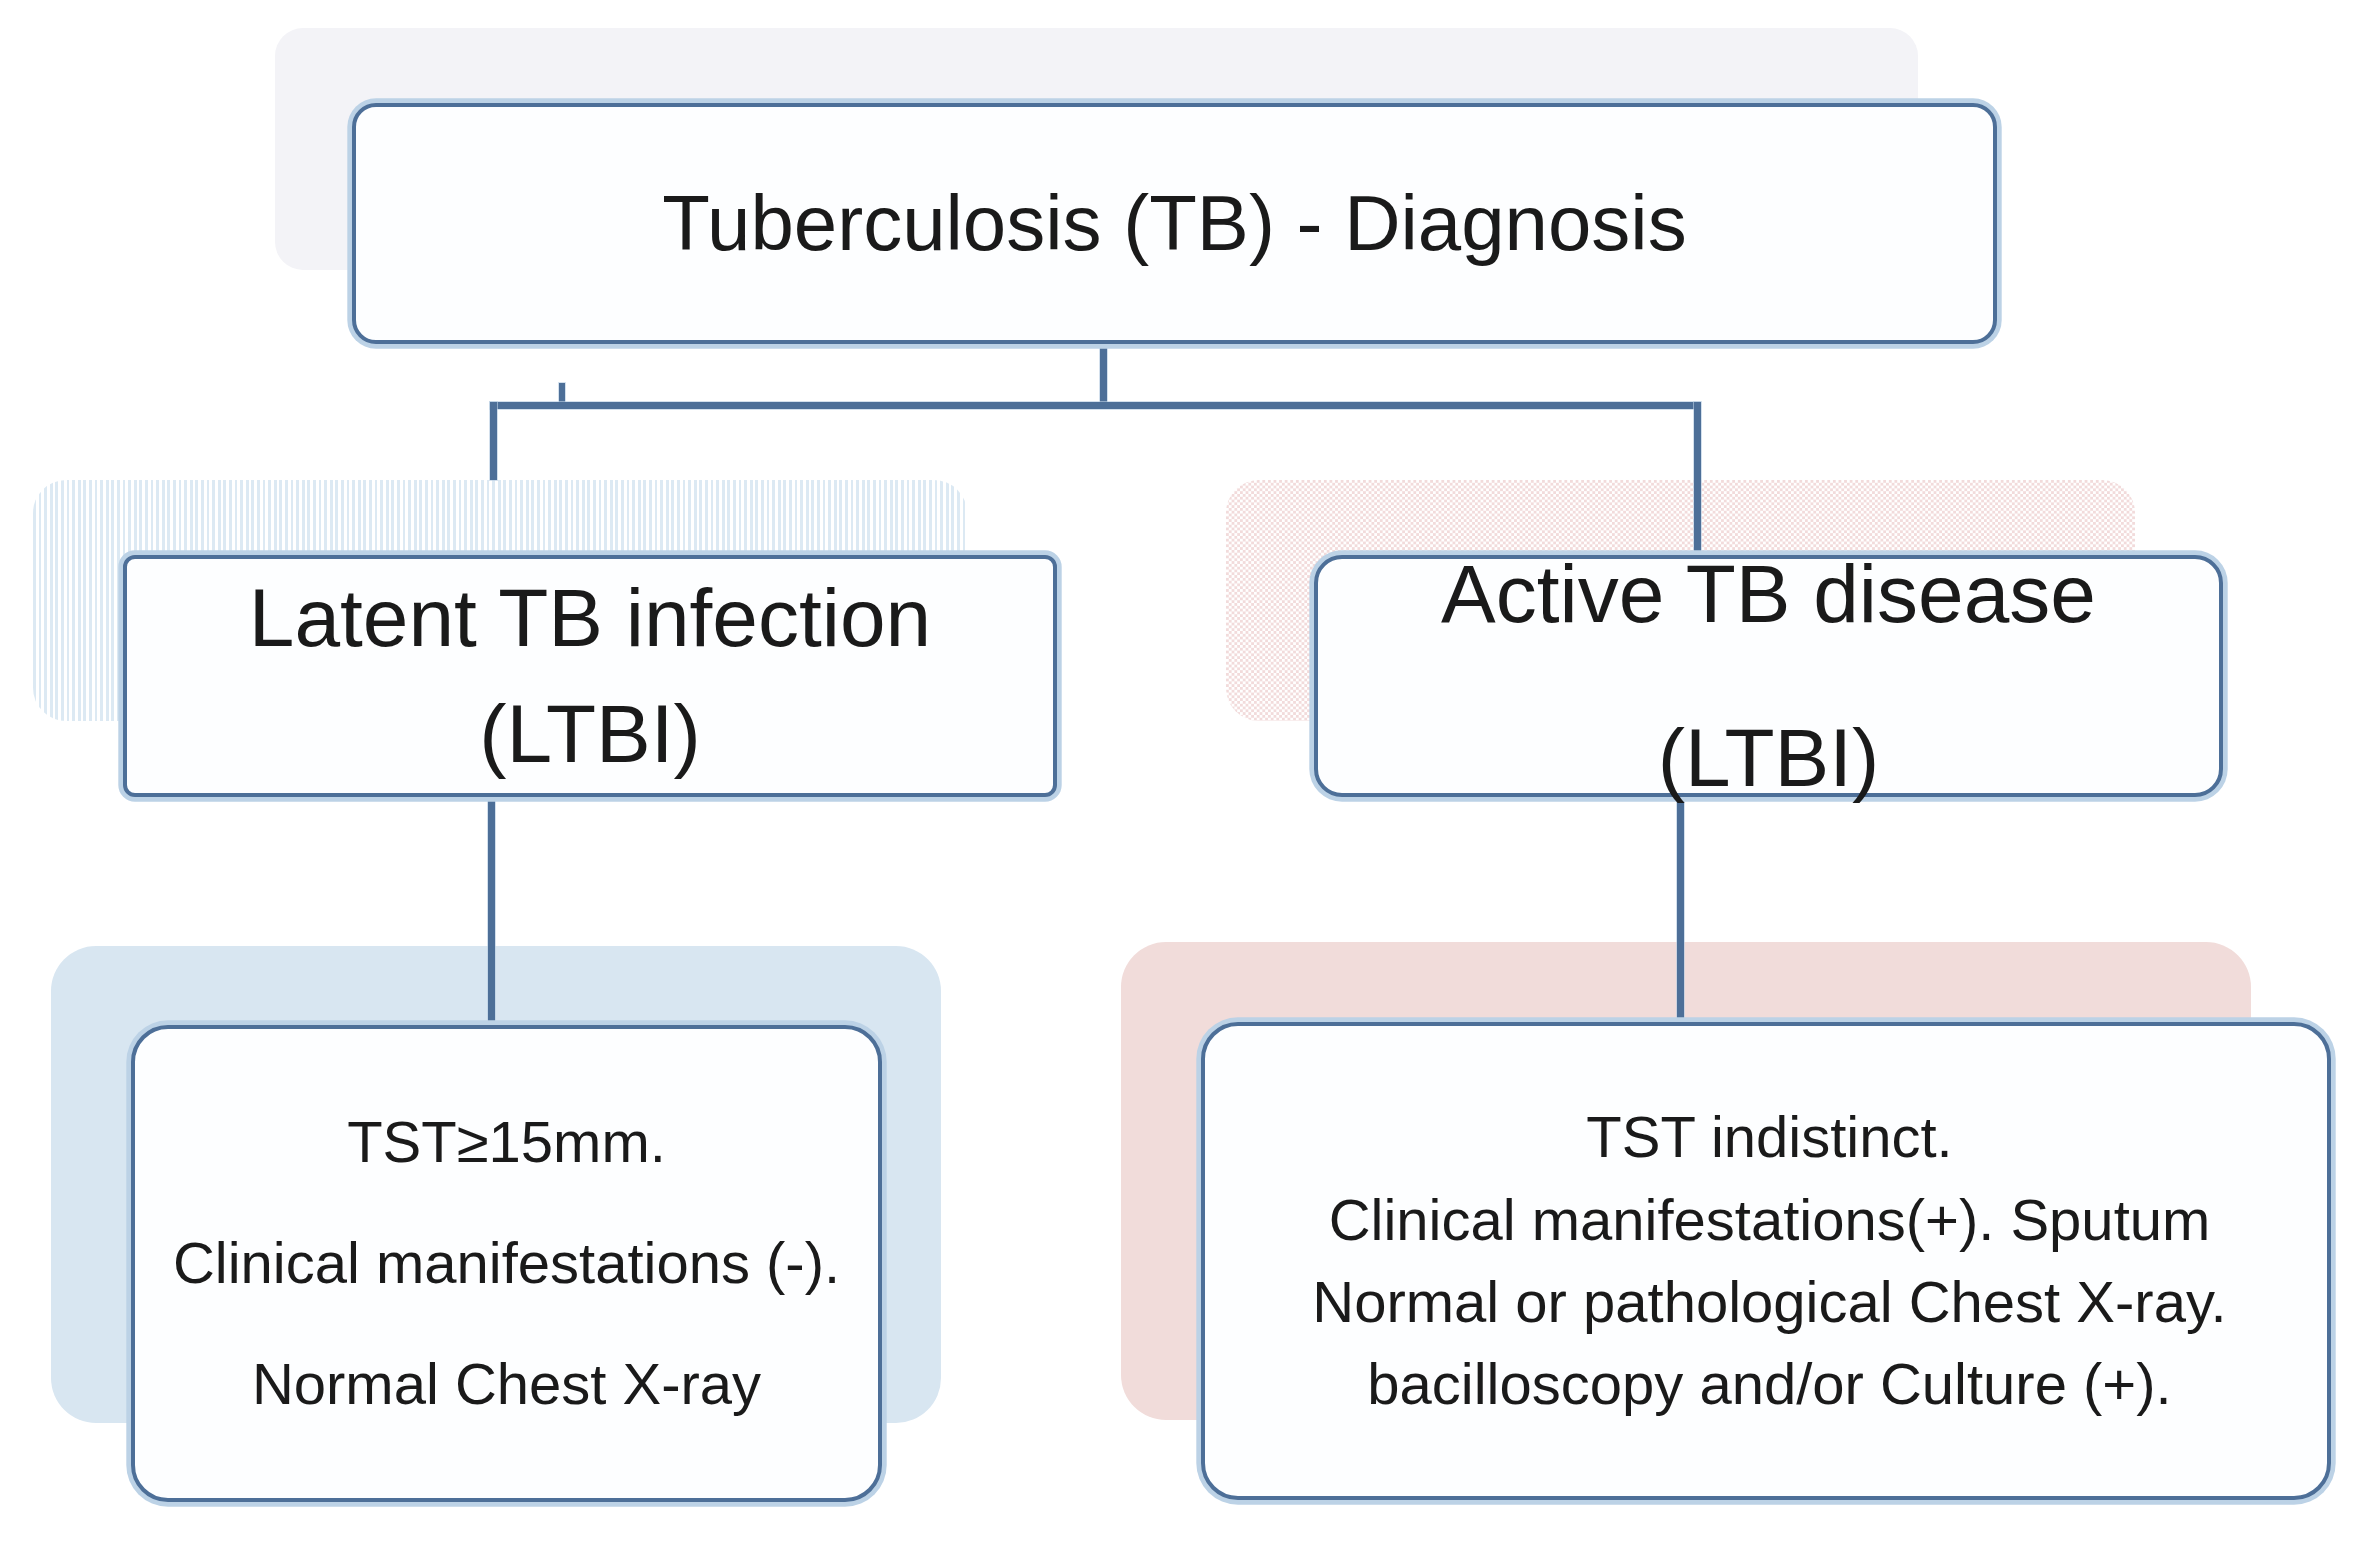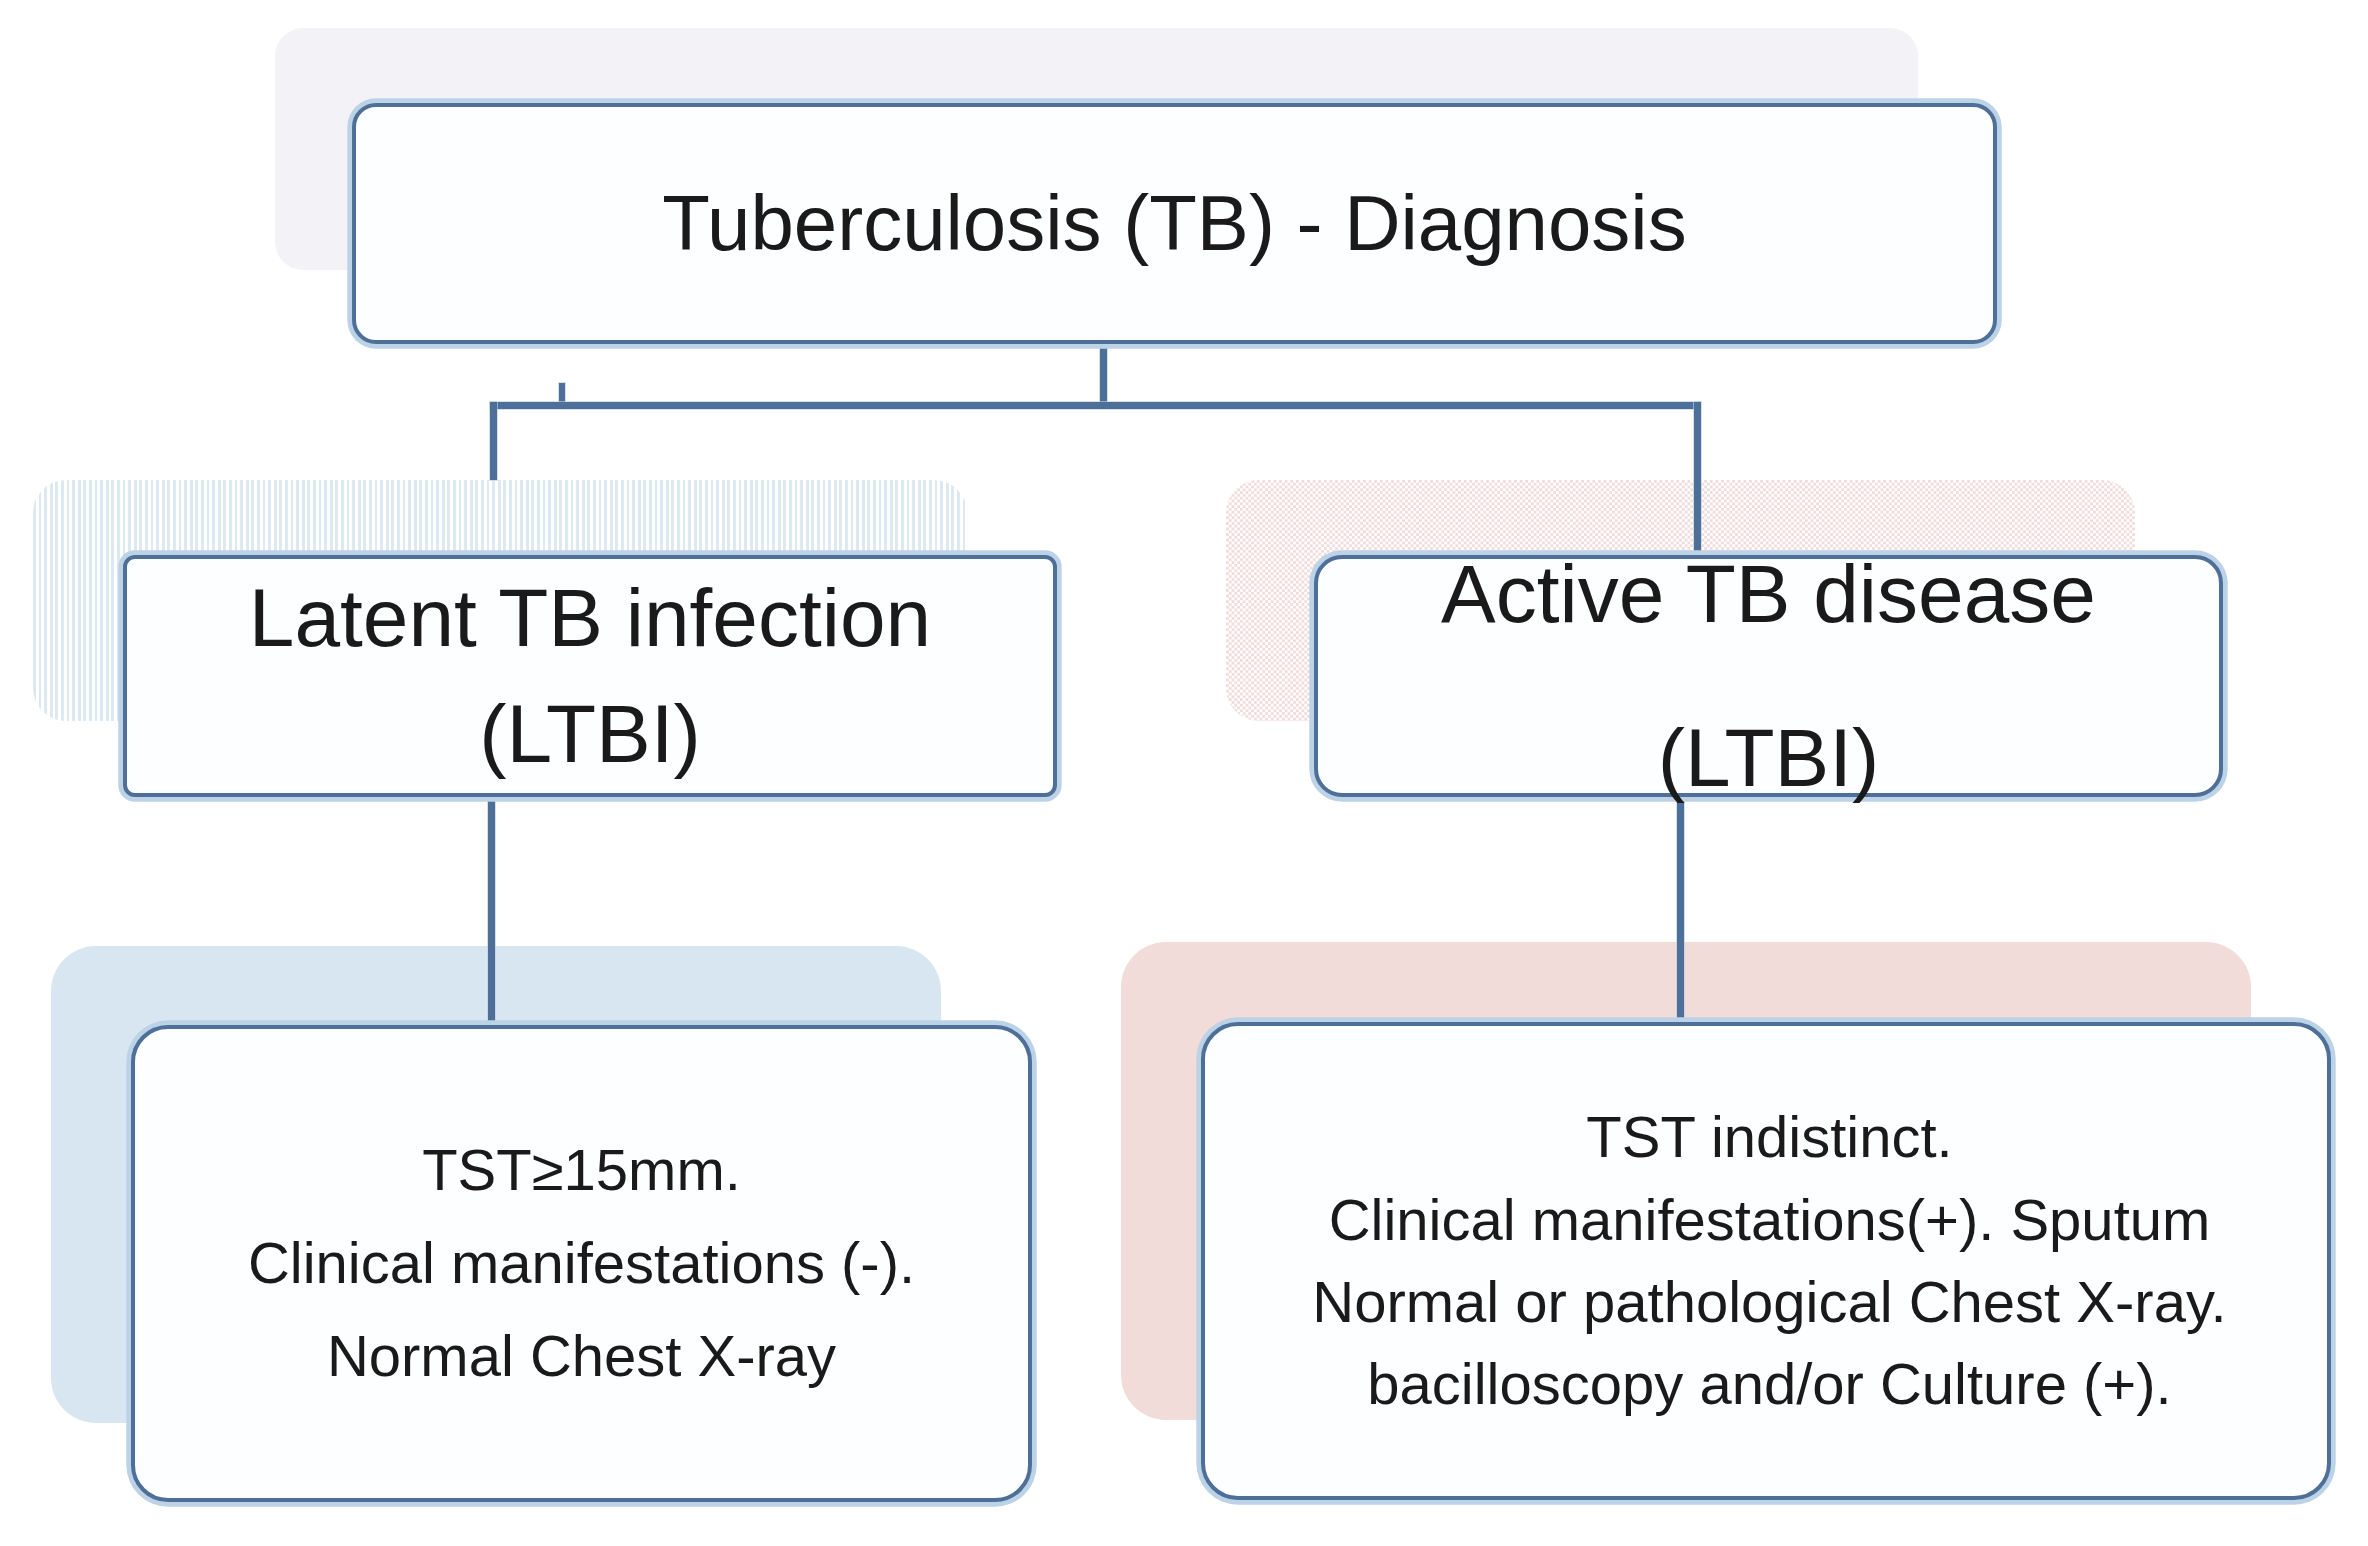--- a/index.html
+++ b/index.html
@@ -93,24 +93,25 @@
     margin-left: 11px;
   }
   .box-atbd {
     left: 1314px; top: 555px; width: 909px; height: 242px;
     border-radius: 28px;
     font-size: 82px;
     line-height: 1.42;
     gap: 48px;
   }
   .box-ltbi-criteria {
-    left: 131px; top: 1025px; width: 901px; height: 477px;
+    left: 131px; top: 1025px; width: 751px; height: 477px;
     border-radius: 37px;
     font-size: 58px;
     line-height: 1.6;
+    gap: 28px;
   }
   .box-atbd-criteria {
     left: 1201px; top: 1022px; width: 1130px; height: 478px;
     border-radius: 37px;
     font-size: 58px;
     line-height: 1.42;
     padding-left: 7px;
   }
 </style>
 </head>

